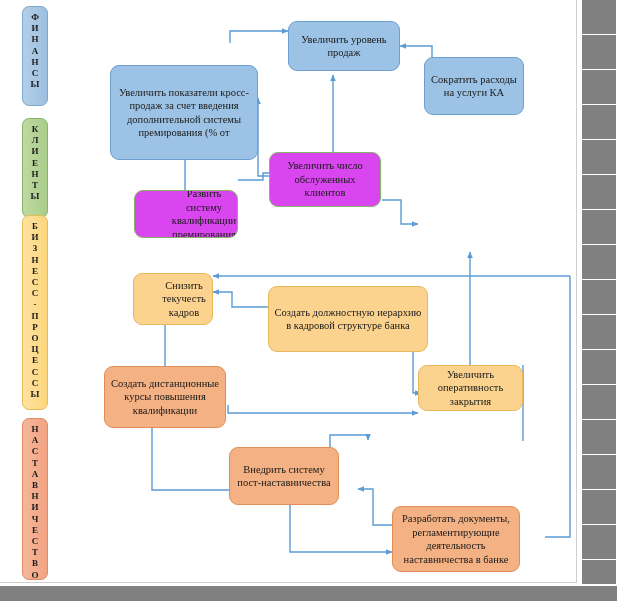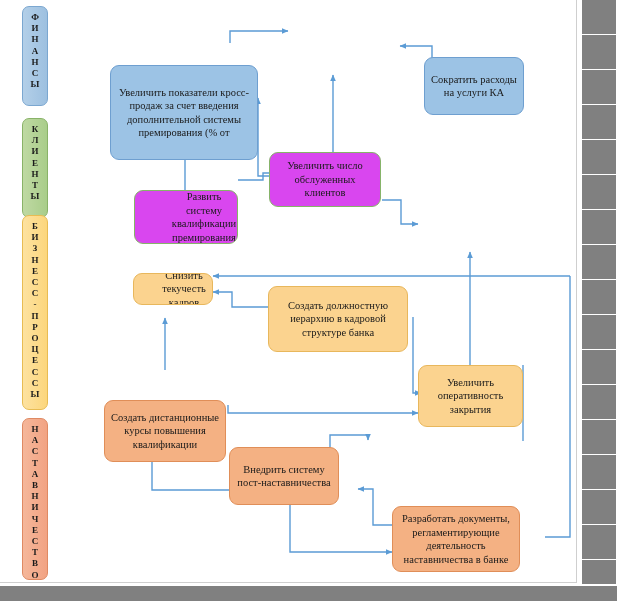--- a/index.html
+++ b/index.html
@@ -199,41 +199,42 @@
         <span>И</span>
         <span>Ч</span>
         <span>Е</span>
         <span>С</span>
         <span>Т</span>
         <span>В</span>
         <span>О</span>
       </span>
   </div>
 
+  <div class="node n-blue" style="left:288px;top:21px;width:112px;height:50px;">Увеличить уровень продаж</div>
 
   <div class="node n-blue" style="left:110px;top:43px;width:148px;height:95px;margin-top:22px;">Увеличить показатели кросс-продаж за счет введения дополнительной системы премирования (% от</div>
 
   <div class="node n-blue" style="left:424px;top:57px;width:100px;height:58px;">Сократить расходы на услуги КА</div>
 
   <div class="node n-green" style="left:269px;top:152px;width:112px;height:55px;">Увеличить число обслуженных клиентов</div>
 
-  <div class="node n-green" style="left:134px;top:190px;width:104px;height:54px;flex-direction:column;padding-left:41px;">
+  <div class="node n-green" style="left:134px;top:190px;width:104px;height:48px;flex-direction:column;padding-left:41px;">
     <span>Развить систему</span>
     <span>квалификации</span>
     <span class="spell">премирования</span>
   </div>
 
 
-  <div class="node n-yellow" style="left:133px;top:273px;width:80px;height:32px;padding-left:27px;">Снизить текучесть кадров</div>
-
-  <div class="node n-yellow" style="left:268px;top:286px;width:140px;height:66px;">Создать должностную иерархию в кадровой структуре банка</div>
-
-  <div class="node n-yellow" style="left:418px;top:365px;width:105px;height:62px;">Увеличить оперативность закрытия</div>
-
-  <div class="node n-orange" style="left:104px;top:366px;width:122px;height:62px;margin-top:34px;">Создать дистанционные курсы повышения квалификации</div>
+  <div class="node n-yellow" style="left:133px;top:273px;width:80px;height:52px;padding-left:27px;">Снизить текучесть кадров</div>
+
+  <div class="node n-yellow" style="left:268px;top:286px;width:160px;height:66px;">Создать должностную иерархию в кадровой структуре банка</div>
+
+  <div class="node n-yellow" style="left:418px;top:365px;width:105px;height:46px;">Увеличить оперативность закрытия</div>
+
+  <div class="node n-orange" style="left:104px;top:366px;width:122px;height:62px;">Создать дистанционные курсы повышения квалификации</div>
 
   <div class="node n-orange" style="left:229px;top:447px;width:110px;height:58px;">Внедрить систему пост-наставничества</div>
 
   <div class="node n-orange" style="left:392px;top:497px;width:128px;height:66px;margin-top:9px;">Разработать документы, регламентирующие деятельность наставничества в банке</div>
 
   <div id="right-strip">
       <div class="seg" style="top: 0px; background: rgb(128, 128, 128);"></div>
       <div class="seg" style="top: 35px; background: rgb(128, 128, 128);"></div>
       <div class="seg" style="top: 70px; background: rgb(128, 128, 128);"></div>
       <div class="seg" style="top: 105px; background: rgb(128, 128, 128);"></div>

